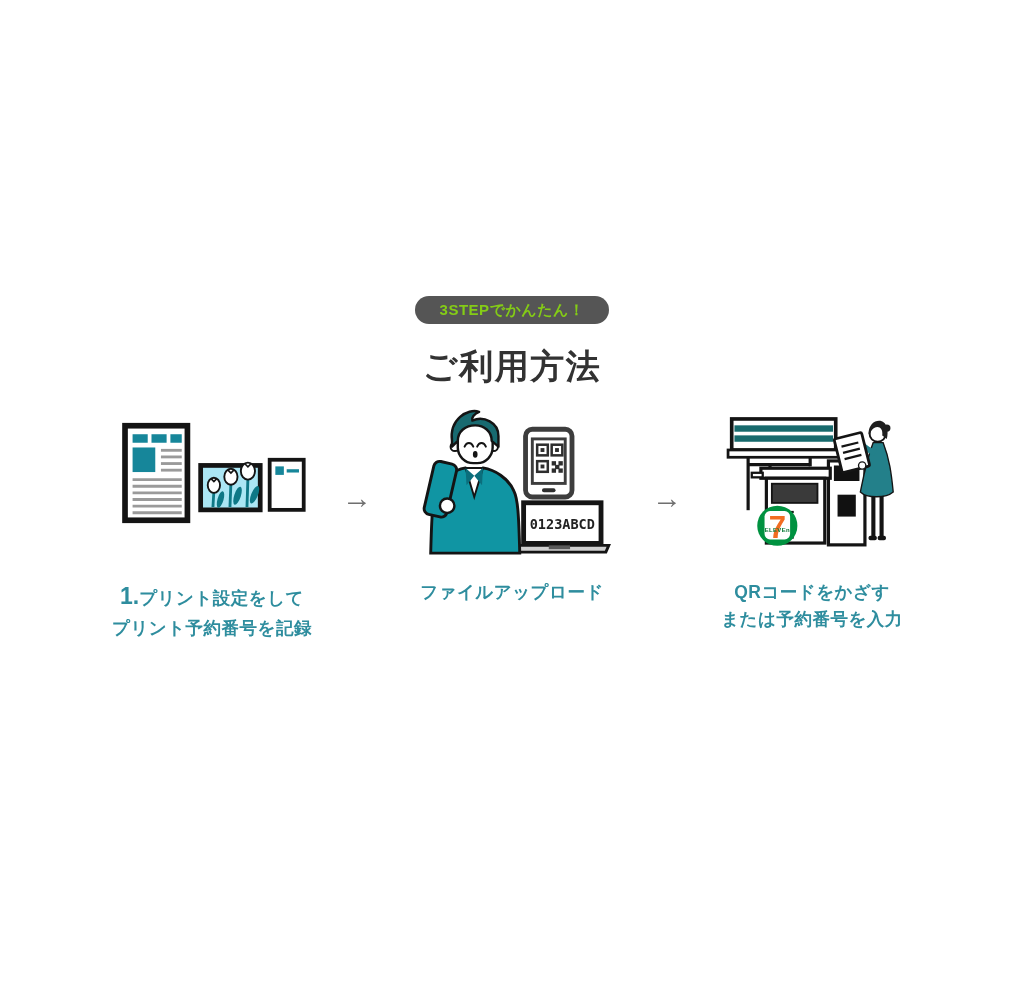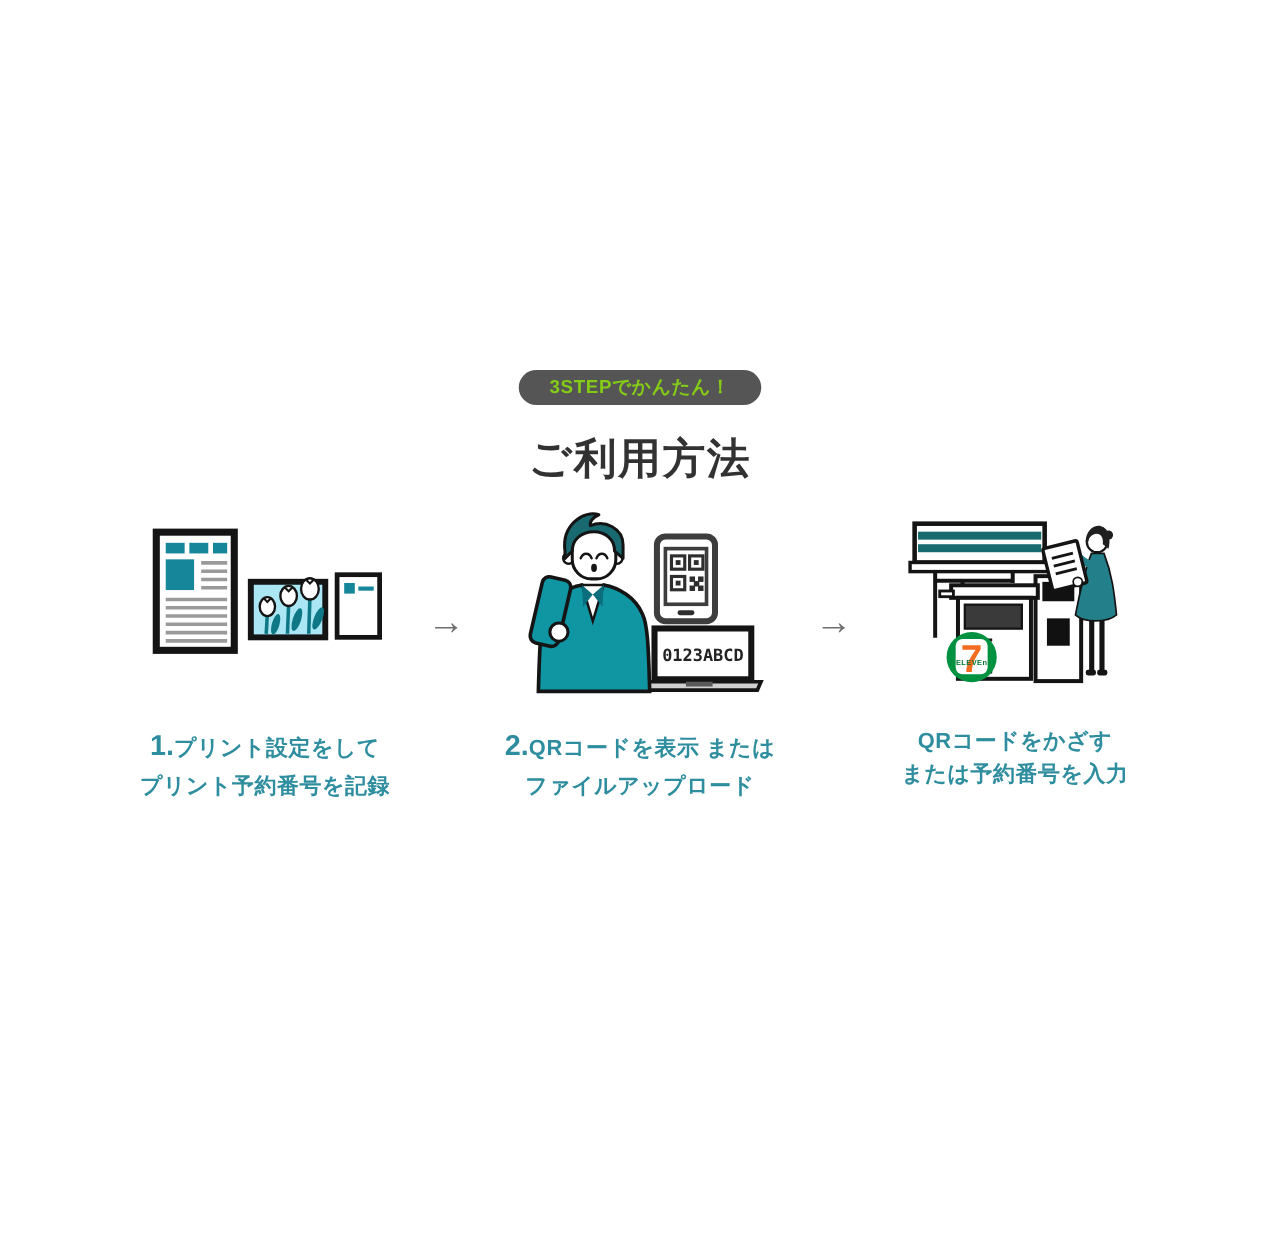--- a/index.html
+++ b/index.html
@@ -169,21 +169,20 @@
               </g>
               <ellipse cx="62" cy="50" rx="2.4" ry="3.4" fill="#141414"></ellipse>
               <g>
                 <rect x="14" y="58" width="24" height="56" rx="6" fill="#1095a3" stroke="#141414" stroke-width="3" transform="rotate(13 26 86)"></rect>
                 <circle cx="33" cy="103" r="7.5" fill="#ffffff" stroke="#141414" stroke-width="2.5"></circle>
               </g>
             </g>
           </svg>
         </div>
         <div class="caption">
-          <div><span class="num">2.</span><span>QRコードを表示 または</span></div>
           <div>ファイルアップロード</div>
         </div>
       </div>
 
       <div class="arrow-col">→</div>
 
       <div class="step step3 w3">
         <div class="illo">
           <svg width="200" height="146" viewBox="0 0 200 160">
 

